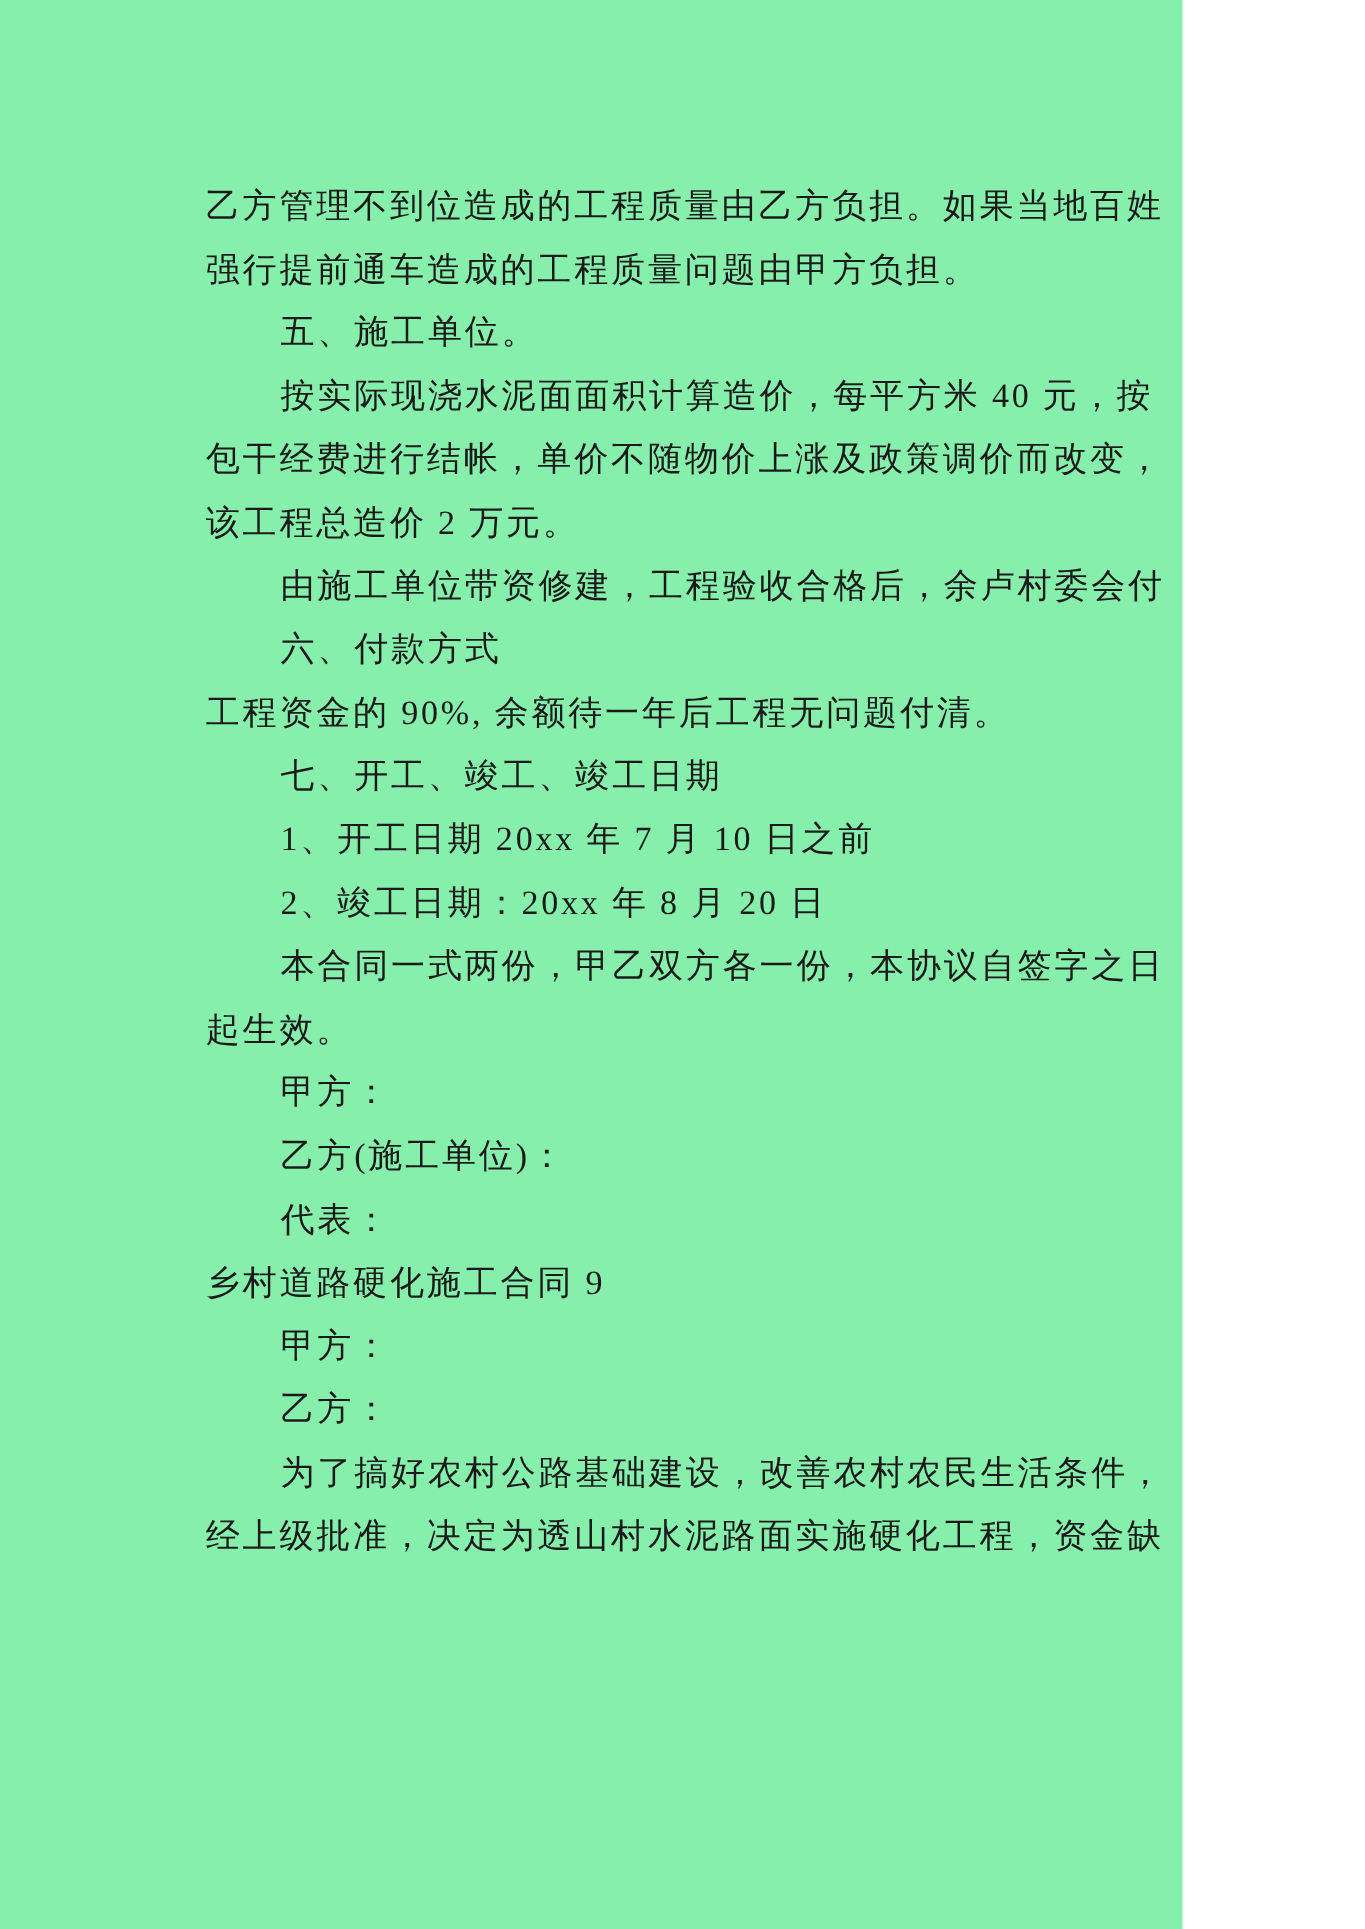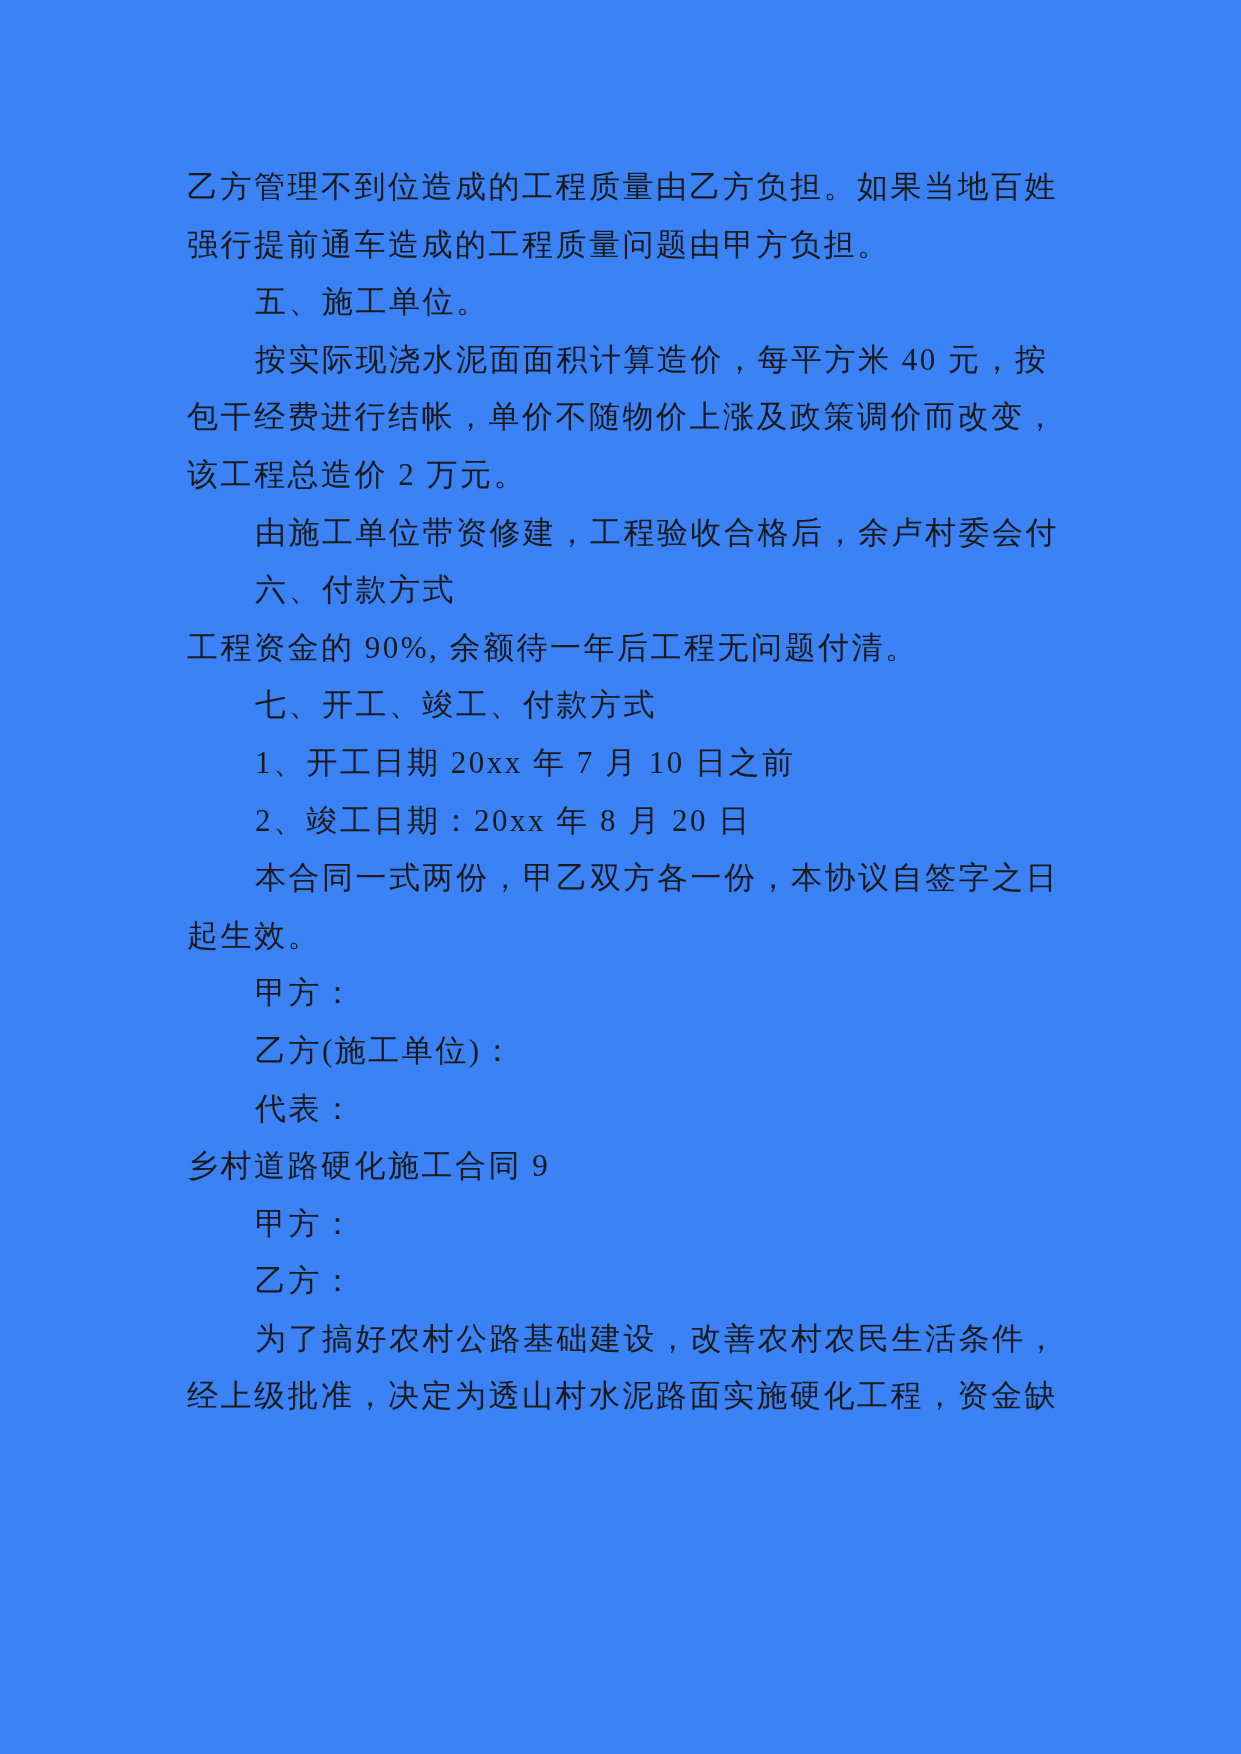--- a/index.html
+++ b/index.html
@@ -1,23 +1,23 @@
 <!DOCTYPE html>
 <html><head>
 <meta charset="utf-8">
 <style>
   html, body {
     margin: 0;
     padding: 0;
   }
   .page {
     position: relative;
-    width: 1241px;
+    width: 1075px;
     height: 1754px;
-    background: #3b82f6;
+    background: #86efac;
     overflow: hidden;
   }
   .text-block {
     position: absolute;
     left: 187px;
     top: 158px;
     width: 886px;
   }
   .doc-line {
     font-family: "Liberation Serif", "DejaVu Serif", serif;
@@ -40,21 +40,21 @@
   <div class="text-block" id="doc-lines">
       <div class="doc-line">乙方管理不到位造成的工程质量由乙方负担。如果当地百姓</div>
       <div class="doc-line">强行提前通车造成的工程质量问题由甲方负担。</div>
       <div class="doc-line indent">五、施工单位。</div>
       <div class="doc-line indent">按实际现浇水泥面面积计算造价，每平方米 40 元，按</div>
       <div class="doc-line">包干经费进行结帐，单价不随物价上涨及政策调价而改变，</div>
       <div class="doc-line">该工程总造价 2 万元。</div>
       <div class="doc-line indent">由施工单位带资修建，工程验收合格后，余卢村委会付</div>
       <div class="doc-line indent">六、付款方式</div>
       <div class="doc-line">工程资金的 90%, 余额待一年后工程无问题付清。</div>
-      <div class="doc-line indent">七、开工、竣工、付款方式</div>
+      <div class="doc-line indent">七、开工、竣工、竣工日期</div>
       <div class="doc-line indent">1、开工日期 20xx 年 7 月 10 日之前</div>
       <div class="doc-line indent">2、竣工日期：20xx 年 8 月 20 日</div>
       <div class="doc-line indent">本合同一式两份，甲乙双方各一份，本协议自签字之日</div>
       <div class="doc-line">起生效。</div>
       <div class="doc-line indent">甲方：</div>
       <div class="doc-line indent">乙方(施工单位)：</div>
       <div class="doc-line indent">代表：</div>
       <div class="doc-line">乡村道路硬化施工合同 9</div>
       <div class="doc-line indent">甲方：</div>
       <div class="doc-line indent">乙方：</div>

